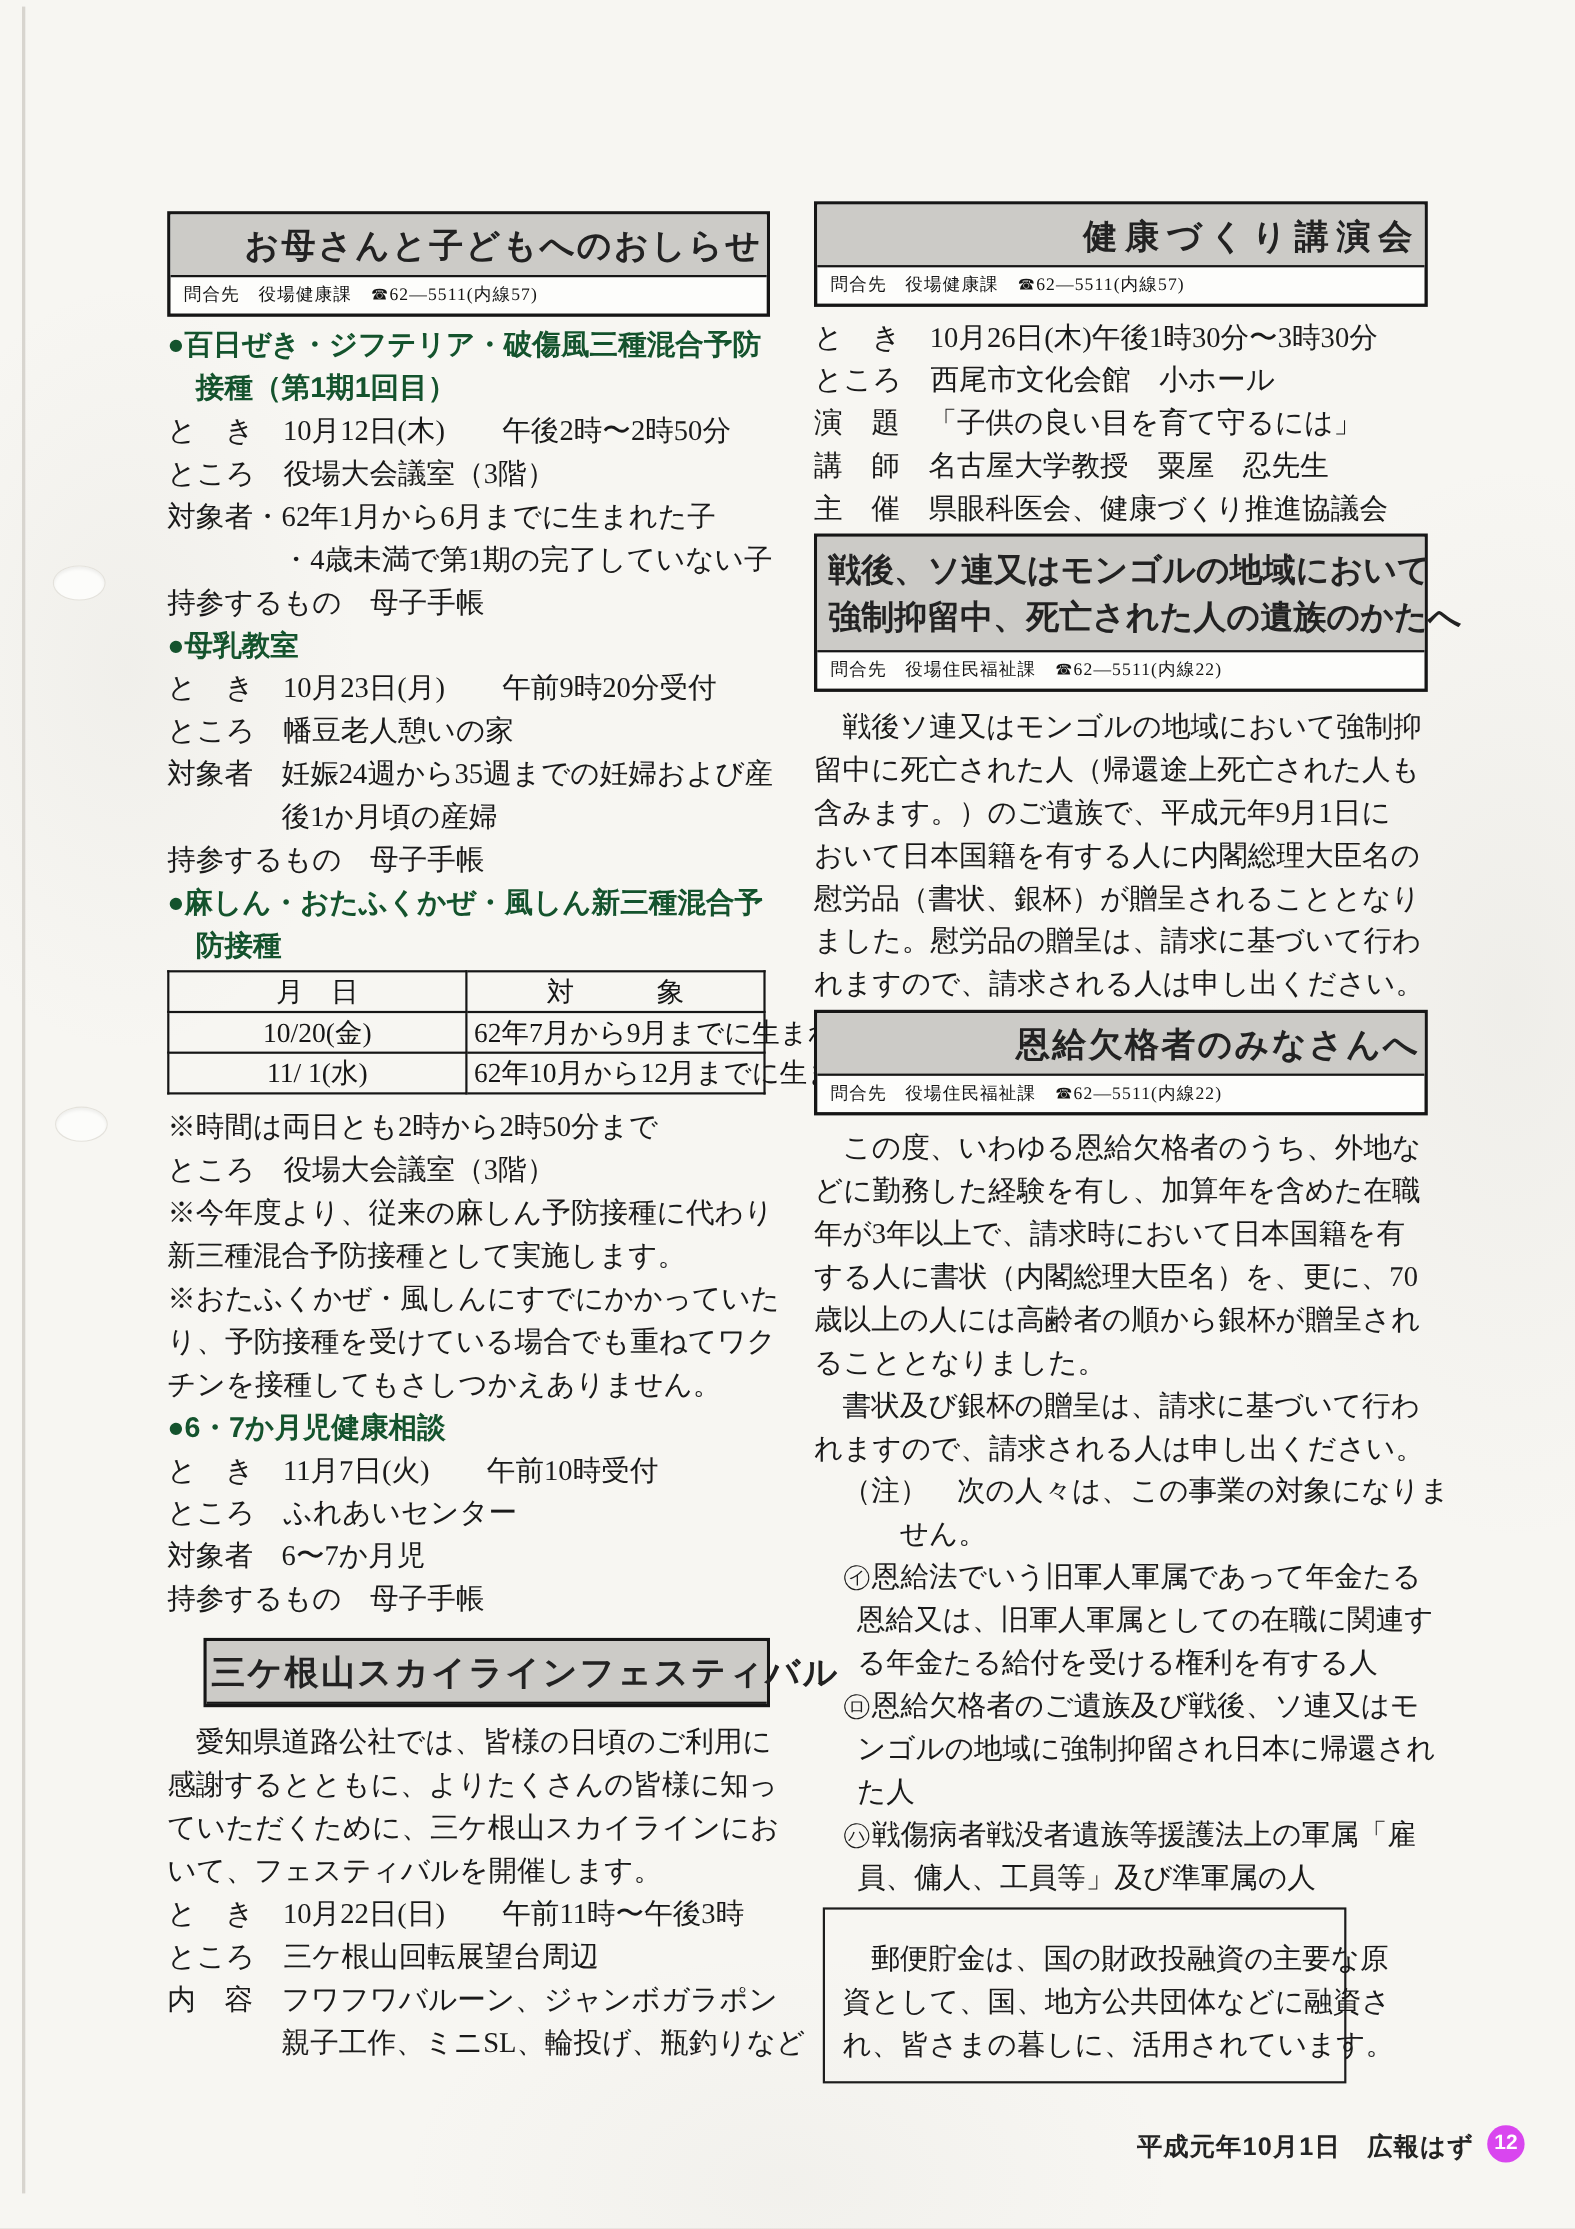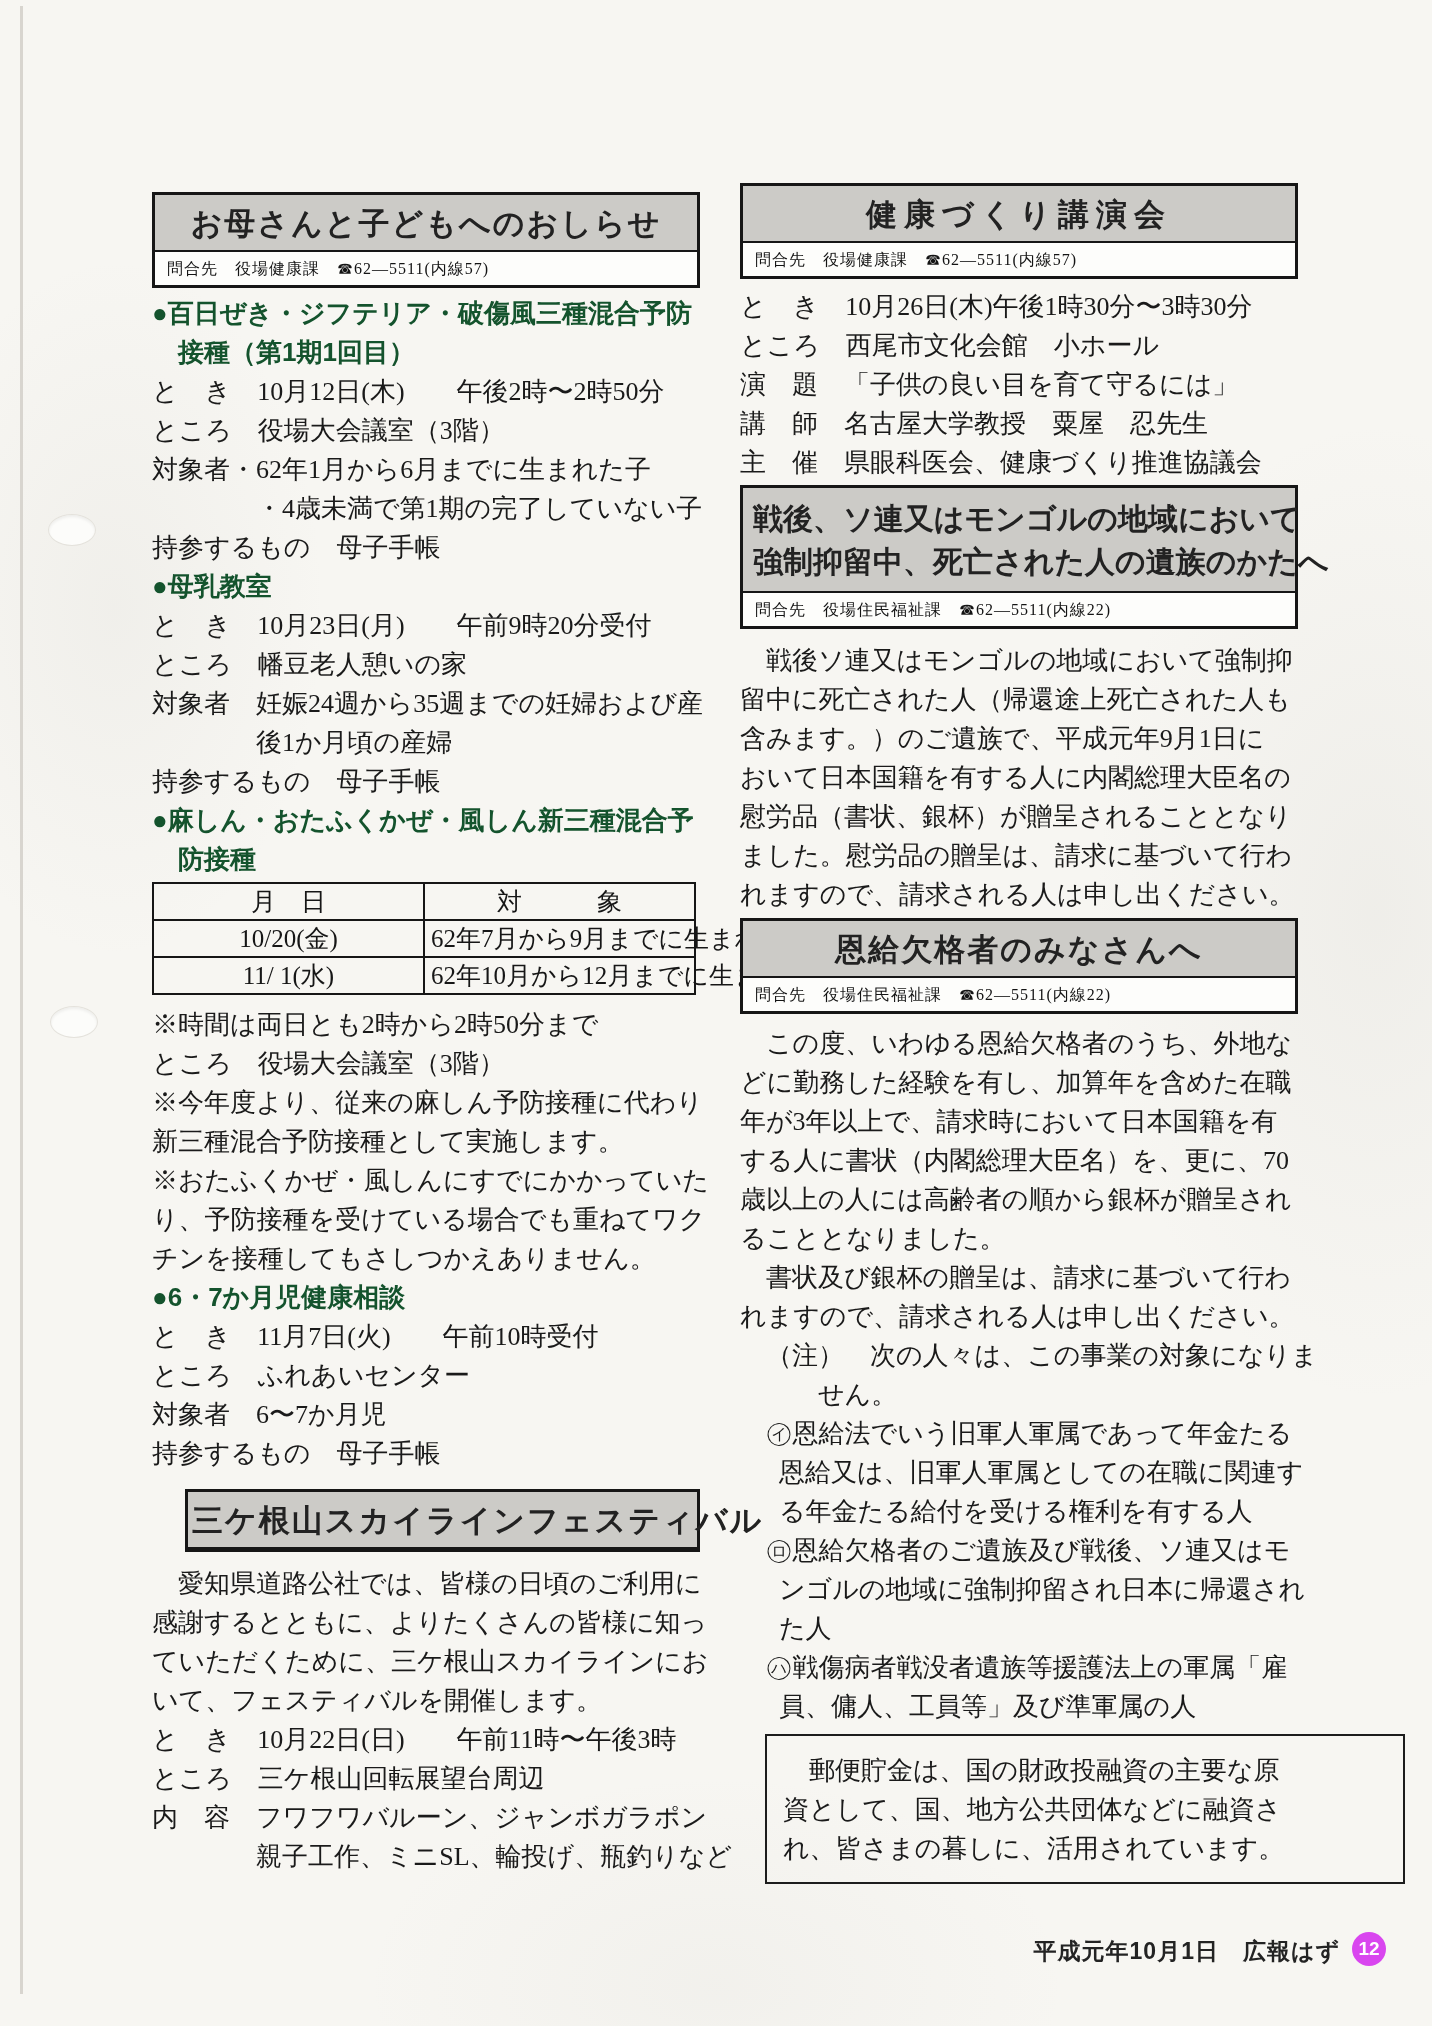--- a/index.html
+++ b/index.html
@@ -35,21 +35,21 @@
   
   .col{position:absolute;}
   .col-left{left:152px;top:192px;width:548px;}
   .col-right{left:740px;top:183px;width:558px;}
 
   
   .sbox{border:3px solid #161616;background:#fdfdfb;box-sizing:border-box;}
   .stitle{
     background:#cccbc7;border-bottom:2px solid #161616;
     font-family:"Liberation Sans","DejaVu Sans",sans-serif;font-weight:bold;
-    color:#222;text-align:center;font-size:31px;line-height:1;
+    color:#222;text-align:right;font-size:31px;line-height:1;
     padding:13px 4px 11px;letter-spacing:2px;white-space:pre;
   }
   .stitle.spaced{letter-spacing:7px;}
   .stitle.two-line{text-align:right;padding:9px 10px 8px;font-size:30px;line-height:43px;letter-spacing:0;}
   .scontact{
     font-size:16px;line-height:1;padding:9px 10px 8px 12px;
     letter-spacing:1px;white-space:pre;color:#141414;
   }
 
   
@@ -71,22 +71,22 @@
   .vtable{border-collapse:collapse;margin-top:3px;width:544px;table-layout:fixed;}
   .vtable th,.vtable td{
     border:2px solid #161616;font-weight:normal;font-size:25px;
     height:33px;padding:1px 6px;white-space:pre;color:#161616;
   }
   .vtable th{text-align:center;}
   .vtable td:first-child{width:104px;text-align:center;}
 
   
   .notice-box{
-    margin:8px 0 0 25px;border:2px solid #1d1d1d;background:transparent;
-    padding:15px 8px 14px 16px;box-sizing:border-box;width:640px;
+    margin:8px 0 0 8px;border:2px solid #1d1d1d;background:transparent;
+    padding:25px 8px 14px 16px;box-sizing:border-box;width:476px;
   }
 
   
   .footer{position:absolute;left:0;top:1936px;width:1340px;text-align:right;}
   .footer-date{
     font-family:"Liberation Sans","DejaVu Sans",sans-serif;font-weight:bold;
     font-size:23px;color:#232323;letter-spacing:1px;white-space:pre;
   }
   .page-badge{
     position:absolute;left:1352px;top:1932px;width:34px;height:34px;

